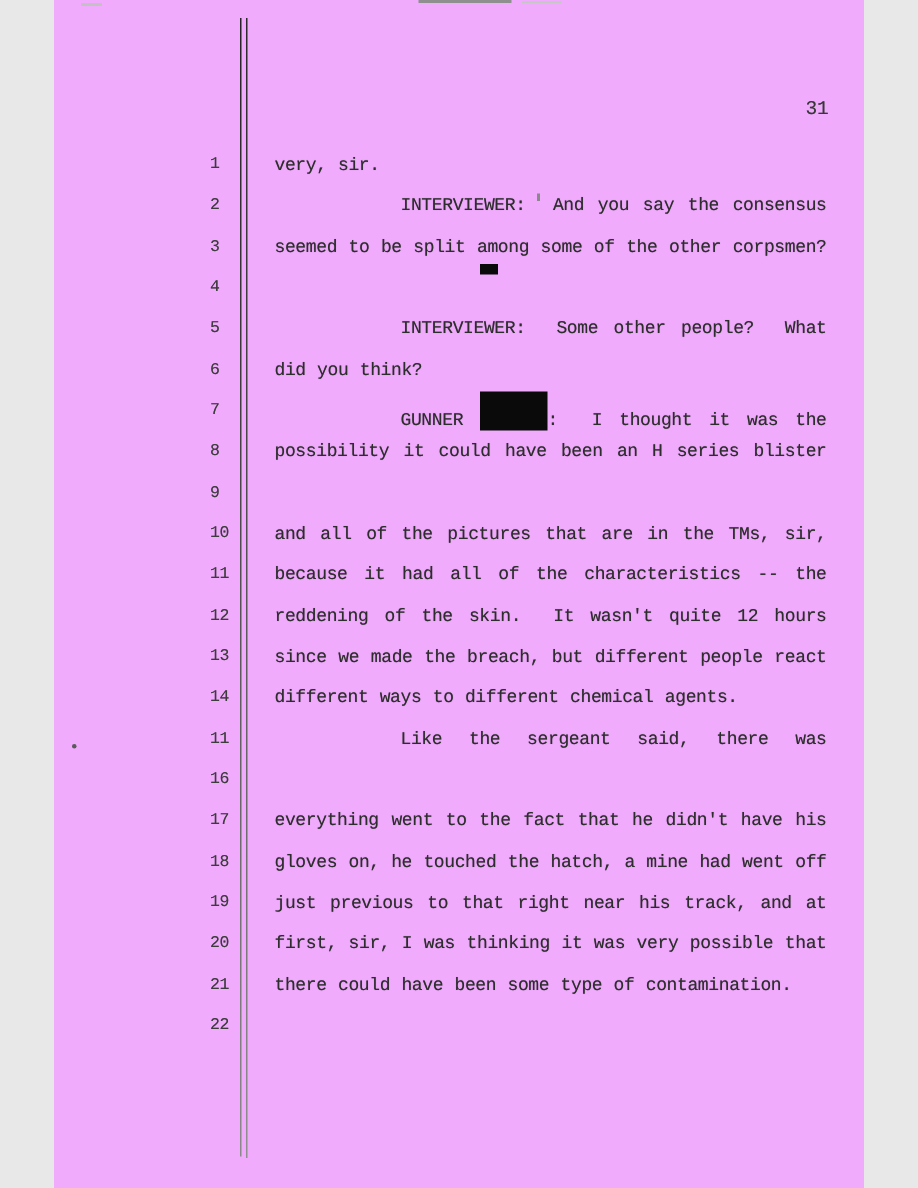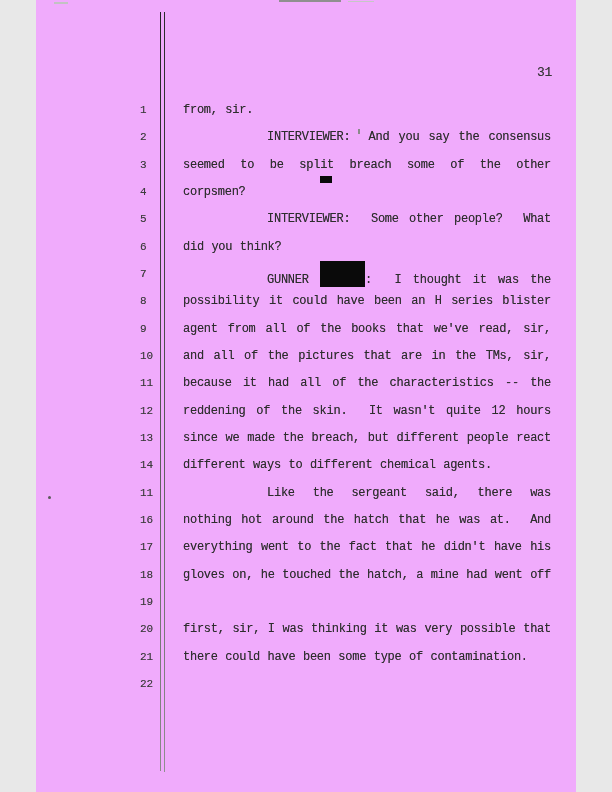--- a/index.html
+++ b/index.html
@@ -62,29 +62,29 @@
 <body>
 
 <div class="page">
   <div class="page-number">31</div>
   <div class="rule rule-left-outer"></div>
   <div class="rule rule-left-inner"></div>
   <div class="rule rule-right"></div>
   <div id="transcript">
       <div class="line-row" style="top: 97px;">
         <span class="line-num">1</span>
-        <span class="line-text">from, sir.</span>
+        <span class="line-text">very, sir.</span>
       </div>
       <div class="line-row" style="top: 124.33px;">
         <span class="line-num">2</span>
         <span class="line-text justify indent">INTERVIEWER:&nbsp; And you say the consensus</span>
       </div>
       <div class="line-row" style="top: 151.66px;">
         <span class="line-num">3</span>
-        <span class="line-text justify">seemed to be split breach some of the other corpsmen?</span>
+        <span class="line-text justify">seemed to be split among some of the other corpsmen?</span>
       </div>
       <div class="line-row" style="top: 178.99px;">
         <span class="line-num">4</span>
       </div>
       <div class="line-row" style="top: 206.32px;">
         <span class="line-num">5</span>
         <span class="line-text justify indent">INTERVIEWER:&nbsp; Some other people?&nbsp; What</span>
       </div>
       <div class="line-row" style="top: 233.65px;">
         <span class="line-num">6</span>
@@ -93,21 +93,20 @@
       <div class="line-row" style="top: 260.98px;">
         <span class="line-num">7</span>
         <span class="line-text justify indent"><span>GUNNER </span><span class="redaction" style="width: 45px; height: 26px; vertical-align: -4px; background: rgb(10, 10, 10);"></span><span>:&nbsp; I thought it was the</span></span>
       </div>
       <div class="line-row" style="top: 288.31px;">
         <span class="line-num">8</span>
         <span class="line-text justify">possibility it could have been an H series blister</span>
       </div>
       <div class="line-row" style="top: 315.64px;">
         <span class="line-num">9</span>
-        <span class="line-text justify">agent from all of the books that we've read, sir,</span>
       </div>
       <div class="line-row" style="top: 342.97px;">
         <span class="line-num">10</span>
         <span class="line-text justify">and all of the pictures that are in the TMs, sir,</span>
       </div>
       <div class="line-row" style="top: 370.3px;">
         <span class="line-num">11</span>
         <span class="line-text justify">because it had all of the characteristics -- the</span>
       </div>
       <div class="line-row" style="top: 397.63px;">
@@ -121,32 +120,32 @@
       <div class="line-row" style="top: 452.29px;">
         <span class="line-num">14</span>
         <span class="line-text">different ways to different chemical agents.</span>
       </div>
       <div class="line-row" style="top: 479.62px;">
         <span class="line-num">11</span>
         <span class="line-text justify indent">Like the sergeant said, there was</span>
       </div>
       <div class="line-row" style="top: 506.95px;">
         <span class="line-num">16</span>
-        <span class="line-text justify">nothing hot around the hatch that he was at.&nbsp; And</span>
       </div>
       <div class="line-row" style="top: 534.28px; padding-left: 24px;">
         <span class="line-num">17</span>
         <span class="line-text justify">everything went to the fact that he didn't have his</span>
       </div>
       <div class="line-row" style="top: 561.61px; padding-left: 34px;">
         <span class="line-num">18</span>
         <span class="line-text justify">gloves on, he touched the hatch, a mine had went off</span>
       </div>
       <div class="line-row" style="top: 588.94px;">
         <span class="line-num">19</span>
+        <span class="line-text justify">just previous to that right near his track, and at</span>
       </div>
       <div class="line-row" style="top: 616.27px;">
         <span class="line-num">20</span>
         <span class="line-text justify">first, sir, I was thinking it was very possible that</span>
       </div>
       <div class="line-row" style="top: 643.6px;">
         <span class="line-num">21</span>
         <span class="line-text">there could have been some type of contamination.</span>
       </div>
       <div class="line-row" style="top: 670.93px;">

